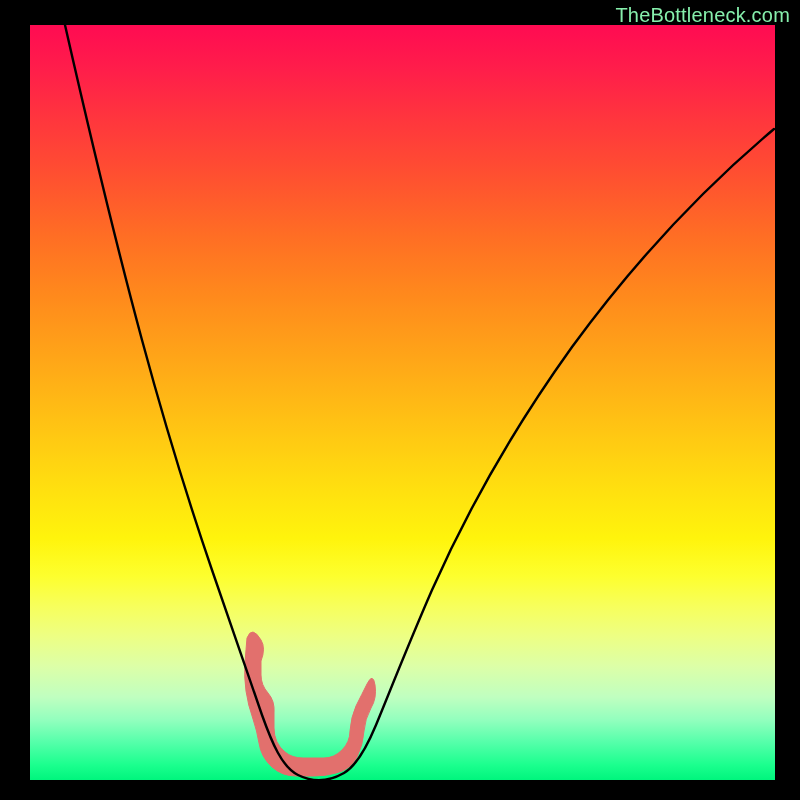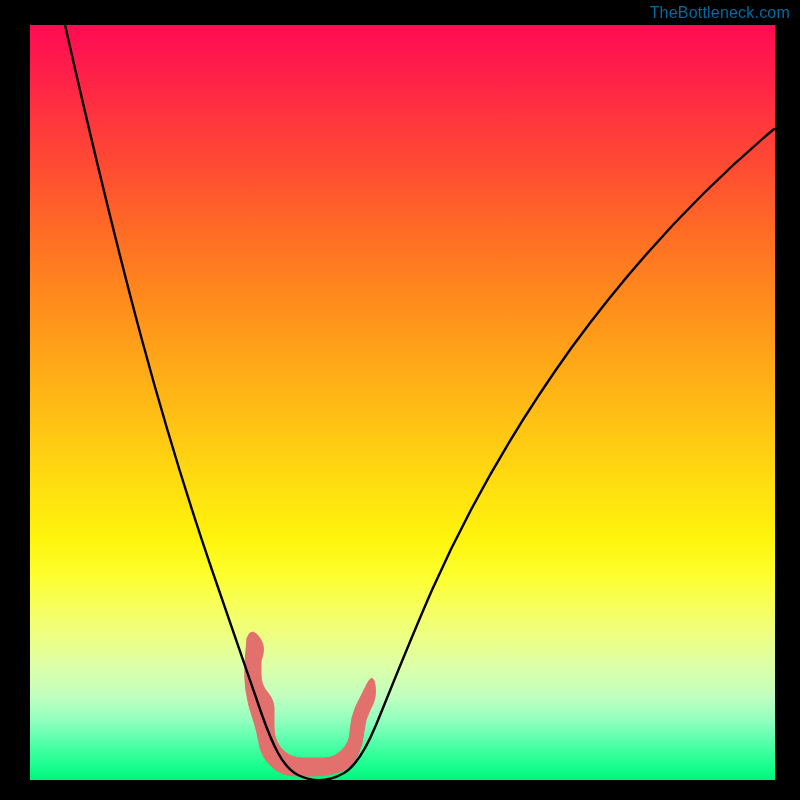--- a/index.html
+++ b/index.html
@@ -57,22 +57,22 @@
   svg.curve {
     position: absolute;
     inset: 0;
     width: 100%;
     height: 100%;
   }
   .watermark {
     position: absolute;
     top: 4px;
     right: 10px;
-    color: #0369a1;
-    font-size: 16px;
+    color: #86efac;
+    font-size: 20px;
     font-family: Arial, Helvetica, sans-serif;
     letter-spacing: 0.2px;
   }
 </style>
 </head>
 <body>
 
 <div class="frame">
 
   <div class="plot-area">

